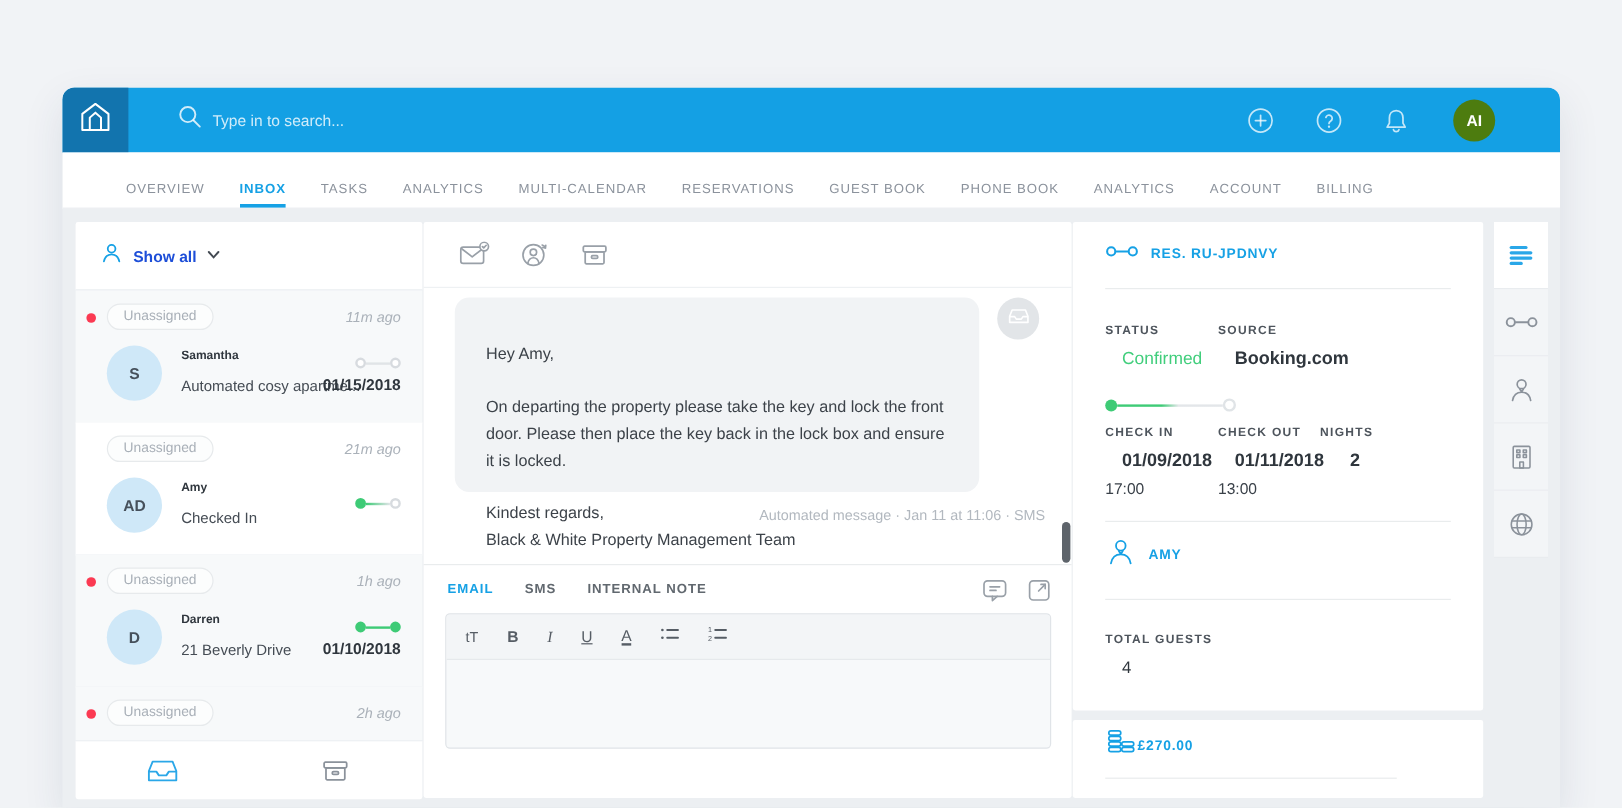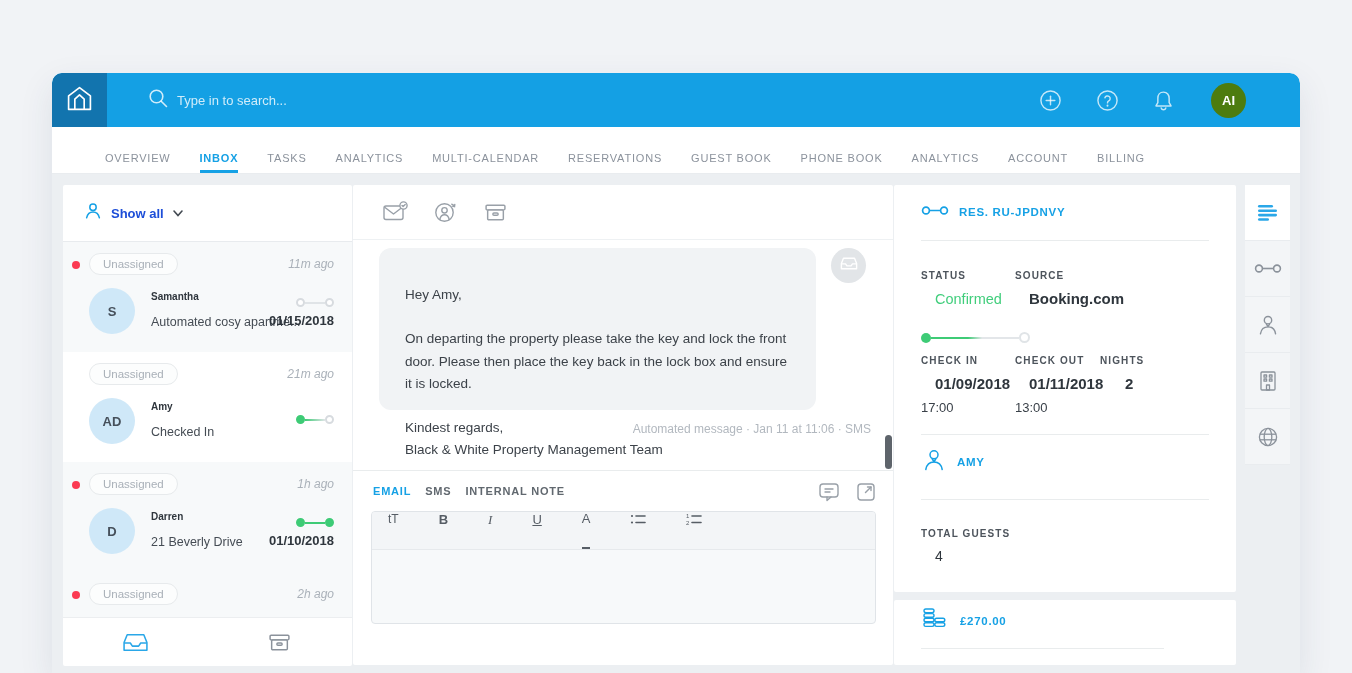--- a/index.html
+++ b/index.html
@@ -72,28 +72,28 @@
   .bubble{left:26px;top:63px;width:437px;height:162px;background:#f1f3f5;border-radius:12px;
           padding:36px 26px;box-sizing:border-box;font-size:13.5px;line-height:1.65;color:#3c4249;}
   .bubble p{margin:0;}
   .bubble p.gap{margin-bottom:22px;}
   .tavatar{left:478px;top:63px;width:35px;height:35px;border-radius:50%;background:#e2e5e8;
            display:flex;align-items:center;justify-content:center;}
   .meta{top:237px;right:22px;font-size:12px;color:#b2b8bf;}
   .scrollthumb{right:1px;top:250px;width:7px;height:34px;border-radius:4px;background:#5e646b;cursor:pointer;}
 
   .compose{left:0;top:285px;width:540px;height:195px;border-top:1px solid #e9eced;}
-  .ctabs{left:20px;top:14px;display:flex;gap:14px;}
+  .ctabs{left:20px;top:14px;display:flex;gap:26px;}
   .ctab{font-size:11px;font-weight:bold;letter-spacing:.8px;color:#61686f;cursor:pointer;}
   .ctab.active{color:#16a1e5;}
   .cticons{top:10px;right:16px;display:flex;gap:14px;}
   .editor{left:18px;top:40px;width:505px;height:113px;border:1px solid #e0e4e8;border-radius:4px;
           box-sizing:border-box;background:#f7f9fa;overflow:hidden;}
-  .fmtbar{height:37px;border-bottom:1px solid #e6e9ec;background:#f3f5f7;display:flex;
-          gap:40px;padding-left:16px;}
+  .fmtbar{height:37px;border-bottom:1px solid #e6e9ec;background:#f3f5f7;display:flex;align-items:center;
+          gap:24px;padding-left:16px;}
   .fmt{font-size:13px;color:#565d65;cursor:pointer;}
   .fmt.b{font-weight:bold;}
   .fmt.i{font-style:italic;font-family:"Liberation Serif",serif;}
   .fmt.u{text-decoration:underline;}
   .fmt.a{border-bottom:2px solid #565d65;line-height:1;}
   .fmt.sz{font-size:12px;}
   .answer{width:100%;height:70px;border:none;outline:none;background:transparent;resize:none;
           padding:12px 14px;box-sizing:border-box;font-size:13px;color:#3c4249;
           font-family:"Liberation Sans",sans-serif;}
   .answer::placeholder{color:#a9b0b8;}
@@ -105,21 +105,21 @@
   .lab{font-size:10px;font-weight:bold;letter-spacing:1.1px;color:#4d545c;}
   .val{font-size:15px;font-weight:bold;color:#2f363d;margin-left:14px;}
   .green{color:#41ce7c;font-weight:normal;font-size:14.5px;}
   .time{font-size:13px;color:#3a4149;font-weight:normal;}
   .rprog{left:27px;top:147px;display:flex;align-items:center;}
   .rprog .gdot{width:10px;height:10px;border-radius:50%;background:#3ecb76;}
   .rprog .track{width:88px;height:2px;background:linear-gradient(90deg,#3ecb76 0%,#3ecb76 42%,#e3e6e9 58%);}
   .rprog .edot{width:11px;height:11px;border-radius:50%;border:2px solid #e0e4e7;background:#fff;box-sizing:border-box;}
   .guestrow{left:27px;top:262px;display:flex;align-items:center;gap:10px;cursor:pointer;}
   .bluelink{color:#16a1e5;font-size:11.5px;font-weight:bold;letter-spacing:.7px;}
-  .pricerow{left:27px;top:6px;display:flex;align-items:center;gap:12px;cursor:pointer;}
+  .pricerow{left:27px;top:6px;display:flex;align-items:center;cursor:pointer;}
 
   
   .scell{width:45px;height:55px;background:#f3f5f7;border-bottom:1px solid #e9ecef;
          display:flex;align-items:center;justify-content:center;cursor:pointer;}
   .scell.active{background:#fff;}
 </style>
 </head>
 <body>
 
 <div class="stage">

